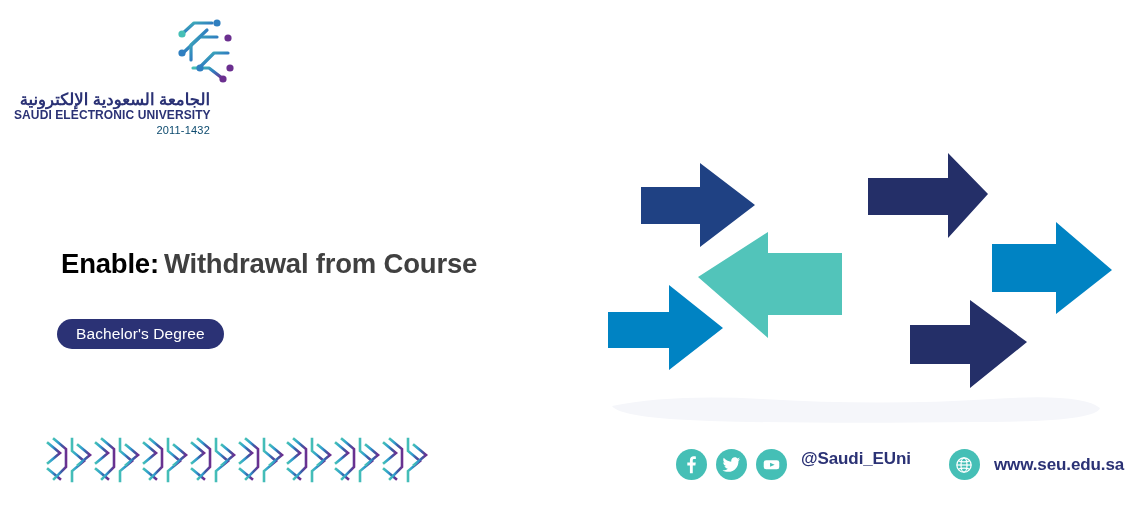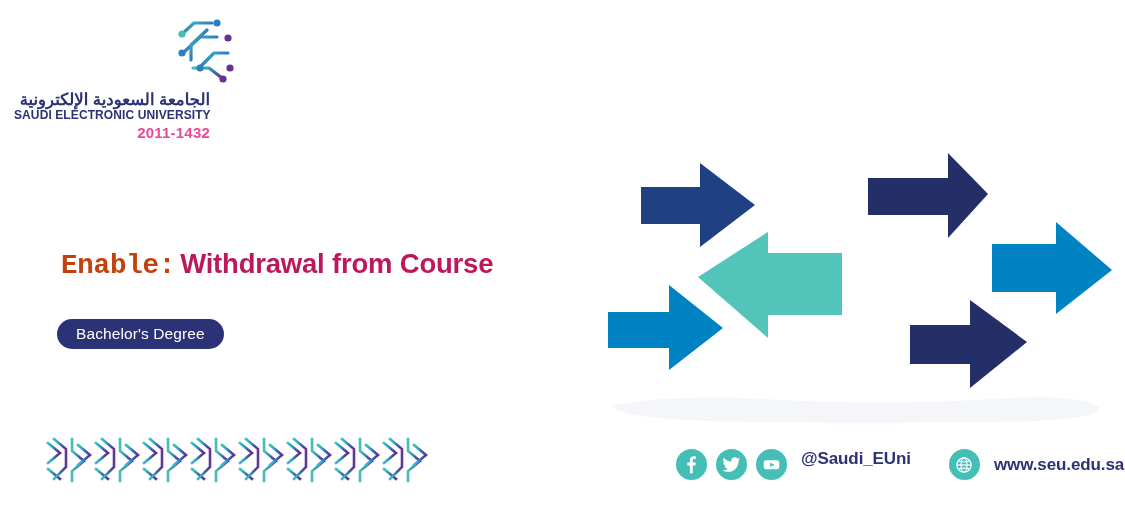--- a/index.html
+++ b/index.html
@@ -48,37 +48,37 @@
     font-weight:bold;
     color:#2b3275;
     letter-spacing:0.1px;
     white-space:nowrap;
   }
   .logo-year {
     position:absolute;
     left:0; top:116px;
     width:196px;
     text-align:right;
-    font-size:15px;
-    font-weight:bold;
-    color:#ec4899;
+    font-size:11px;
+    font-weight:normal;
+    color:#0c4a6e;
     letter-spacing:0.2px;
   }
 
   
   .headline {
     position:absolute;
     left:61px; top:248px;
     font-size:27.5px;
     font-weight:bold;
     white-space:nowrap;
     letter-spacing:-0.2px;
   }
-  .headline .lead { color:#c2410c;font-family:Liberation Mono, monospace; }
-  .headline .topic { color:#be185d; margin-left:5px; }
+  .headline .lead { color:#000000; }
+  .headline .topic { color:#404040; margin-left:5px; }
 
   
   .badge {
     position:absolute;
     left:57px; top:319px;
     height:30px;
     padding:11px 19px;
     display:flex;
     align-items:center;
     background:#2b3275;

